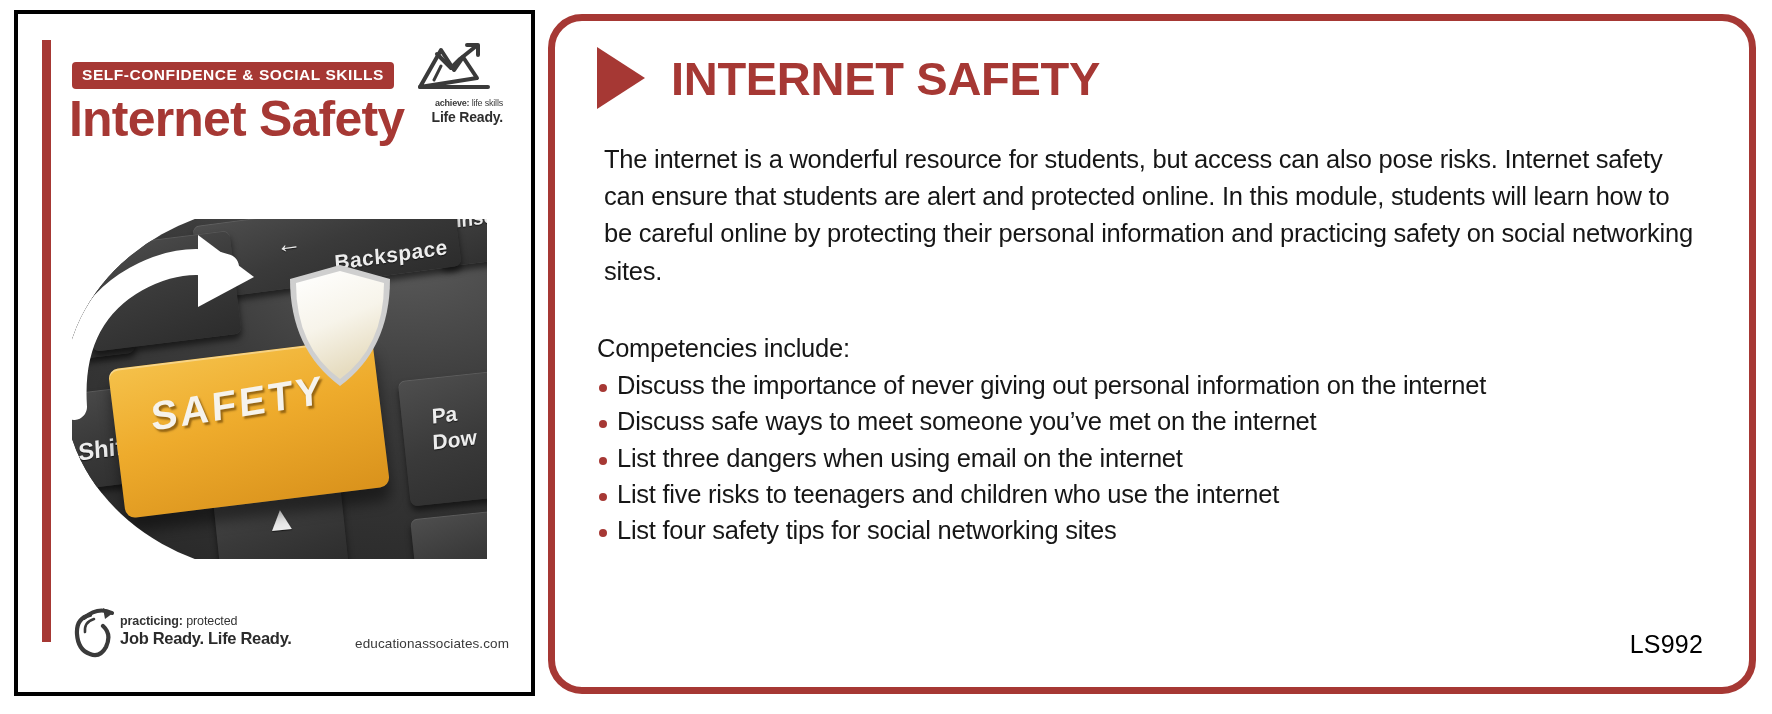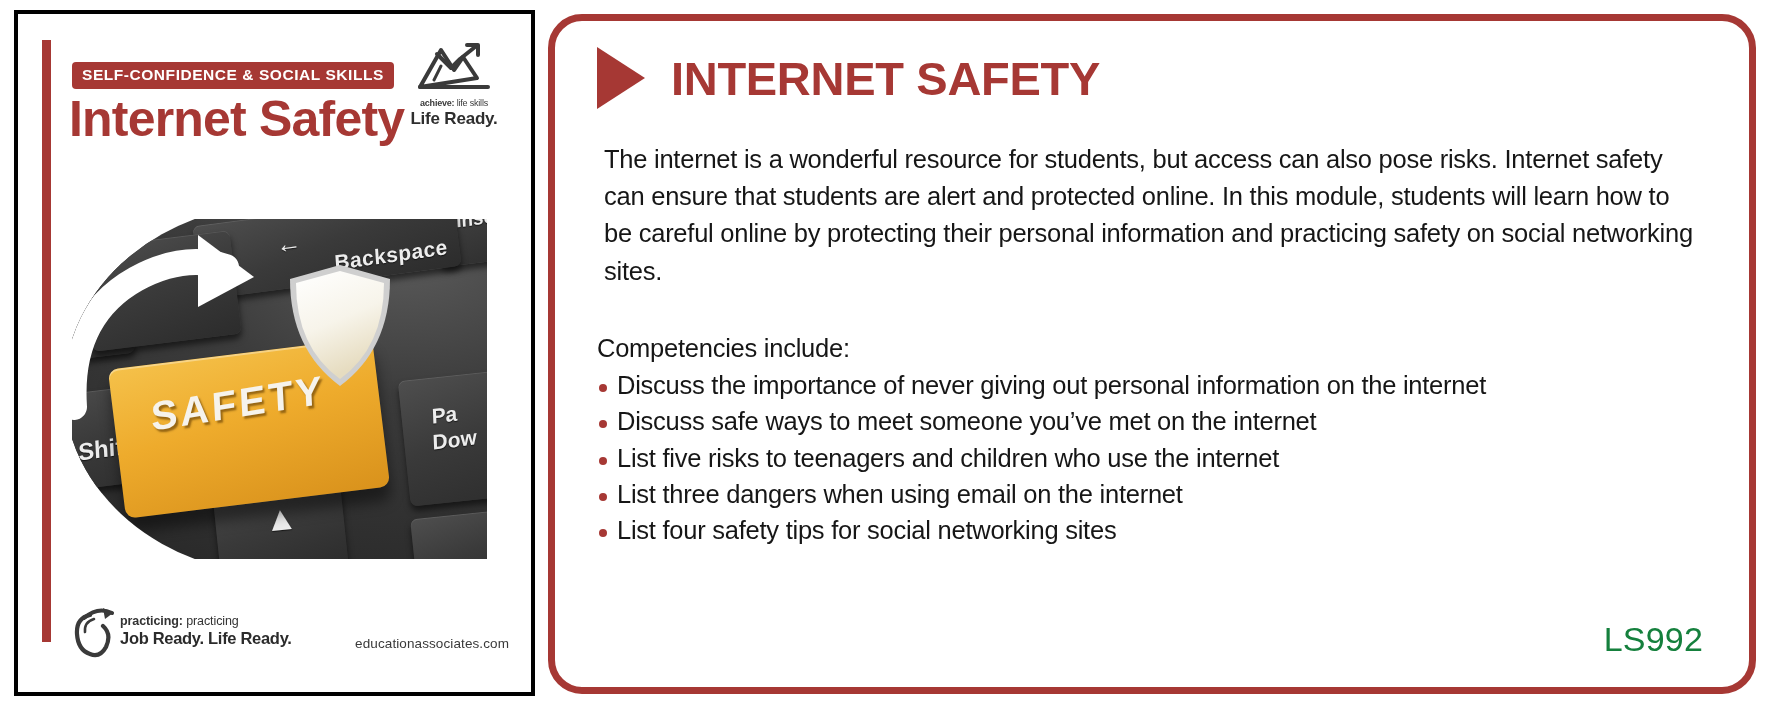--- a/index.html
+++ b/index.html
@@ -46,29 +46,29 @@
     font-weight: bold;
     letter-spacing: -0.8px;
     line-height: 1.1;
     white-space: nowrap;
   }
 
   
   .cover-brandmark {
     position: absolute; right: 28px; top: 26px;
     width: 98px;
-    text-align: center;
+    text-align: right;
   }
   .cover-brandmark .mark-svg { display:block; width: 74px; height: 52px; margin: 0 auto 6px auto; }
   .brandmark-tag {
     font-size: 9px; color: #3a3a3a; line-height: 1.25;
     font-weight: bold; letter-spacing: -0.2px; white-space: nowrap;
   }
   .brandmark-tag .thin { font-weight: normal; }
-  .brandmark-ready { font-size: 17px; color: #2e2e2e; font-weight: bold; letter-spacing: -0.2px; }
+  .brandmark-ready { font-size: 14px; color: #2e2e2e; font-weight: bold; letter-spacing: -0.2px; }
 
   
   .cover-photo {
     position: absolute; left: 54px; top: 205px;
     width: 415px; height: 340px;
     overflow: hidden;
     background: #ffffff;
   }
   .kb-stage {
     position: absolute; inset: 0;
@@ -226,22 +226,22 @@
   .comp-list li::before {
     content: "";
     position: absolute;
     left: 2px; top: 17px;
     width: 8px; height: 8px;
     border-radius: 50%;
     background: #a63834;
   }
   .desc-code {
     position: absolute; right: 46px; bottom: 28px;
-    color: #15803d;
-    font-size: 34px;
+    color: #000000;
+    font-size: 25px;
     letter-spacing: .2px;
   }
 </style>
 </head>
 <body>
 
 <div class="page">
 
   <div class="cover-card">
     <div class="cover-inner">
@@ -317,21 +317,21 @@
 
       <div class="cover-footer">
         <div class="footer-logo">
           <svg class="apple-svg" viewBox="0 0 44 52">
             <path d="M31 20 Q40 28 34 41 Q28 52 18 48 Q6 44 5 28 Q4 12 18 9" fill="none" stroke="#3a3a3a" stroke-width="4.2" stroke-linecap="round"></path>
             <path d="M13 26 Q12 16 22 13" fill="none" stroke="#3a3a3a" stroke-width="2.6" stroke-linecap="round"></path>
             <path d="M12 12 Q26 0 40 7" fill="none" stroke="#3a3a3a" stroke-width="4" stroke-linecap="round"></path>
             <path d="M31 2 L41 7 L33 13 Z" fill="#3a3a3a"></path>
           </svg>
           <div class="footer-text">
-            <div class="footer-line1"><b>practicing:</b><span> practicing</span></div>
+            <div class="footer-line1"><b>practicing:</b><span> protected</span></div>
             <div class="footer-line2">Job Ready. Life Ready.</div>
           </div>
         </div>
         <div class="footer-url">educationassociates.com</div>
       </div>
 
     </div>
   </div>
 
   <div class="desc-panel">
@@ -340,22 +340,22 @@
       <div class="play-triangle"></div>
       <div class="desc-title">INTERNET SAFETY</div>
     </div>
 
     <div class="desc-body">
       <p class="desc-paragraph">The internet is a wonderful resource for students, but access can also pose risks. Internet safety can ensure that students are alert and protected online. In this module, students will learn how to be careful online by protecting their personal information and practicing safety on social networking sites.</p>
       <div class="comp-heading">Competencies include:</div>
       <ul class="comp-list">
         <li>Discuss the importance of never giving out personal information on the internet</li>
         <li>Discuss safe ways to meet someone you’ve met on the internet</li>
+        <li>List three dangers when using email on the internet</li>
         <li>List five risks to teenagers and children who use the internet</li>
-        <li>List three dangers when using email on the internet</li>
         <li>List four safety tips for social networking sites</li>
       </ul>
     </div>
 
     <div class="desc-code">LS992</div>
   </div>
 
 </div>
 
 </body></html>

